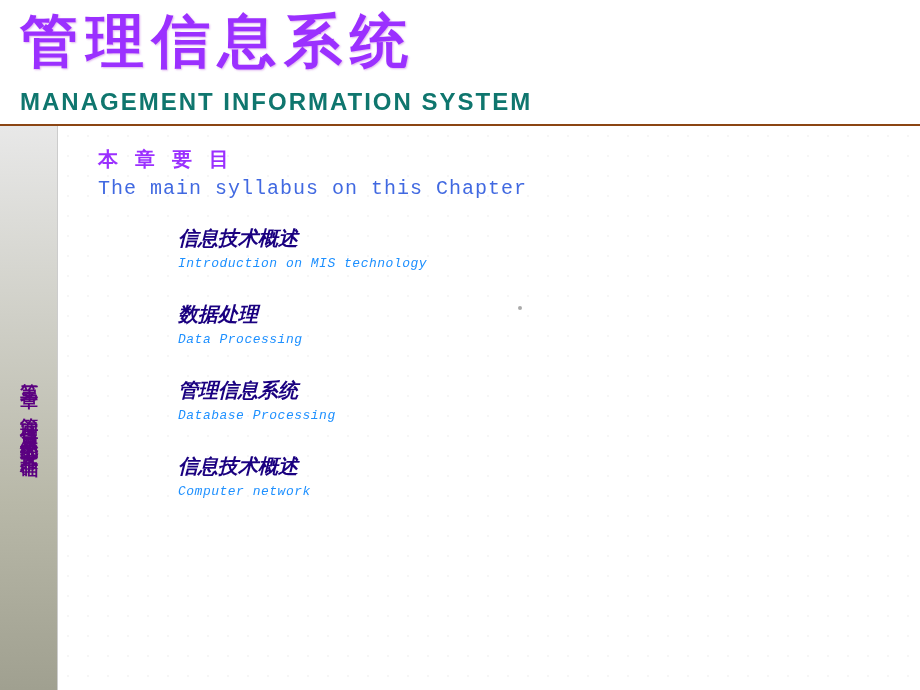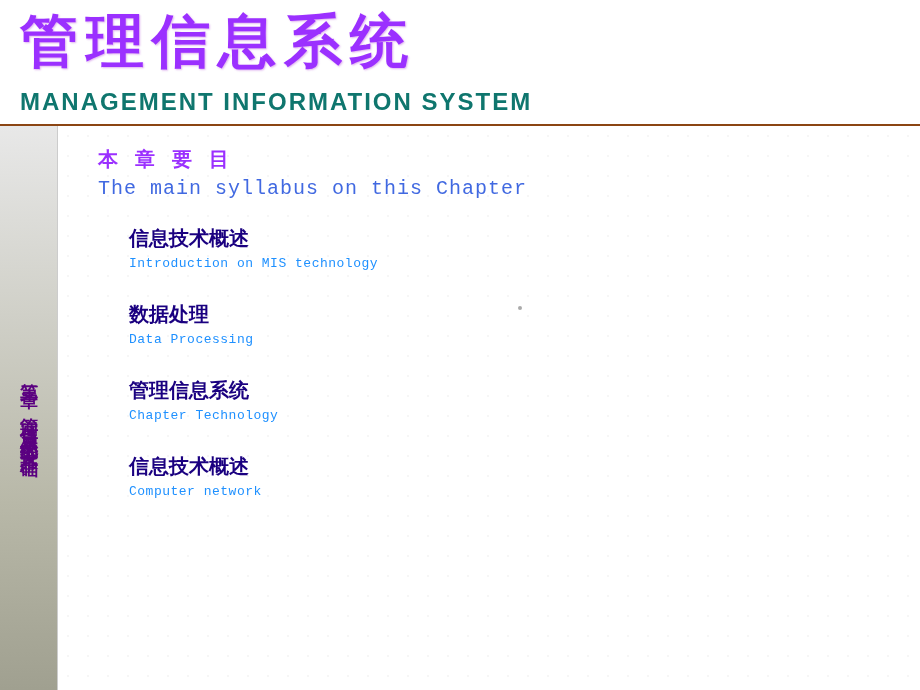--- a/index.html
+++ b/index.html
@@ -117,23 +117,24 @@
     }
 
     .chapter-title-en {
       font-size: 20px;
       color: #4169e1;
       font-family: "Courier New", monospace;
       letter-spacing: 1px;
     }
 
     .topics-area {
-      padding: 15px 50px 10px 71px;
+      padding: 15px 50px 10px 120px;
       position: relative;
       z-index: 1;
+      font-style: italic;
     }
 
     .topic-item {
       margin-bottom: 30px;
     }
 
     .topic-cn {
       font-size: 20px;
       color: #1a0080;
       font-family: SimSun, "Microsoft YaHei", serif;
@@ -188,21 +189,21 @@
         <div class="topic-en">Introduction on MIS technology</div>
       </div>
 
       <div class="topic-item">
         <div class="topic-cn">数据处理</div>
         <div class="topic-en">Data Processing</div>
       </div>
 
       <div class="topic-item">
         <div class="topic-cn">管理信息系统</div>
-        <div class="topic-en">Chapter Technology</div>
+        <div class="topic-en">Database Processing</div>
       </div>
 
       <div class="topic-item">
         <div class="topic-cn">信息技术概述</div>
         <div class="topic-en">Computer network</div>
       </div>
 
     </div>
 
     <div class="center-dot"></div>

